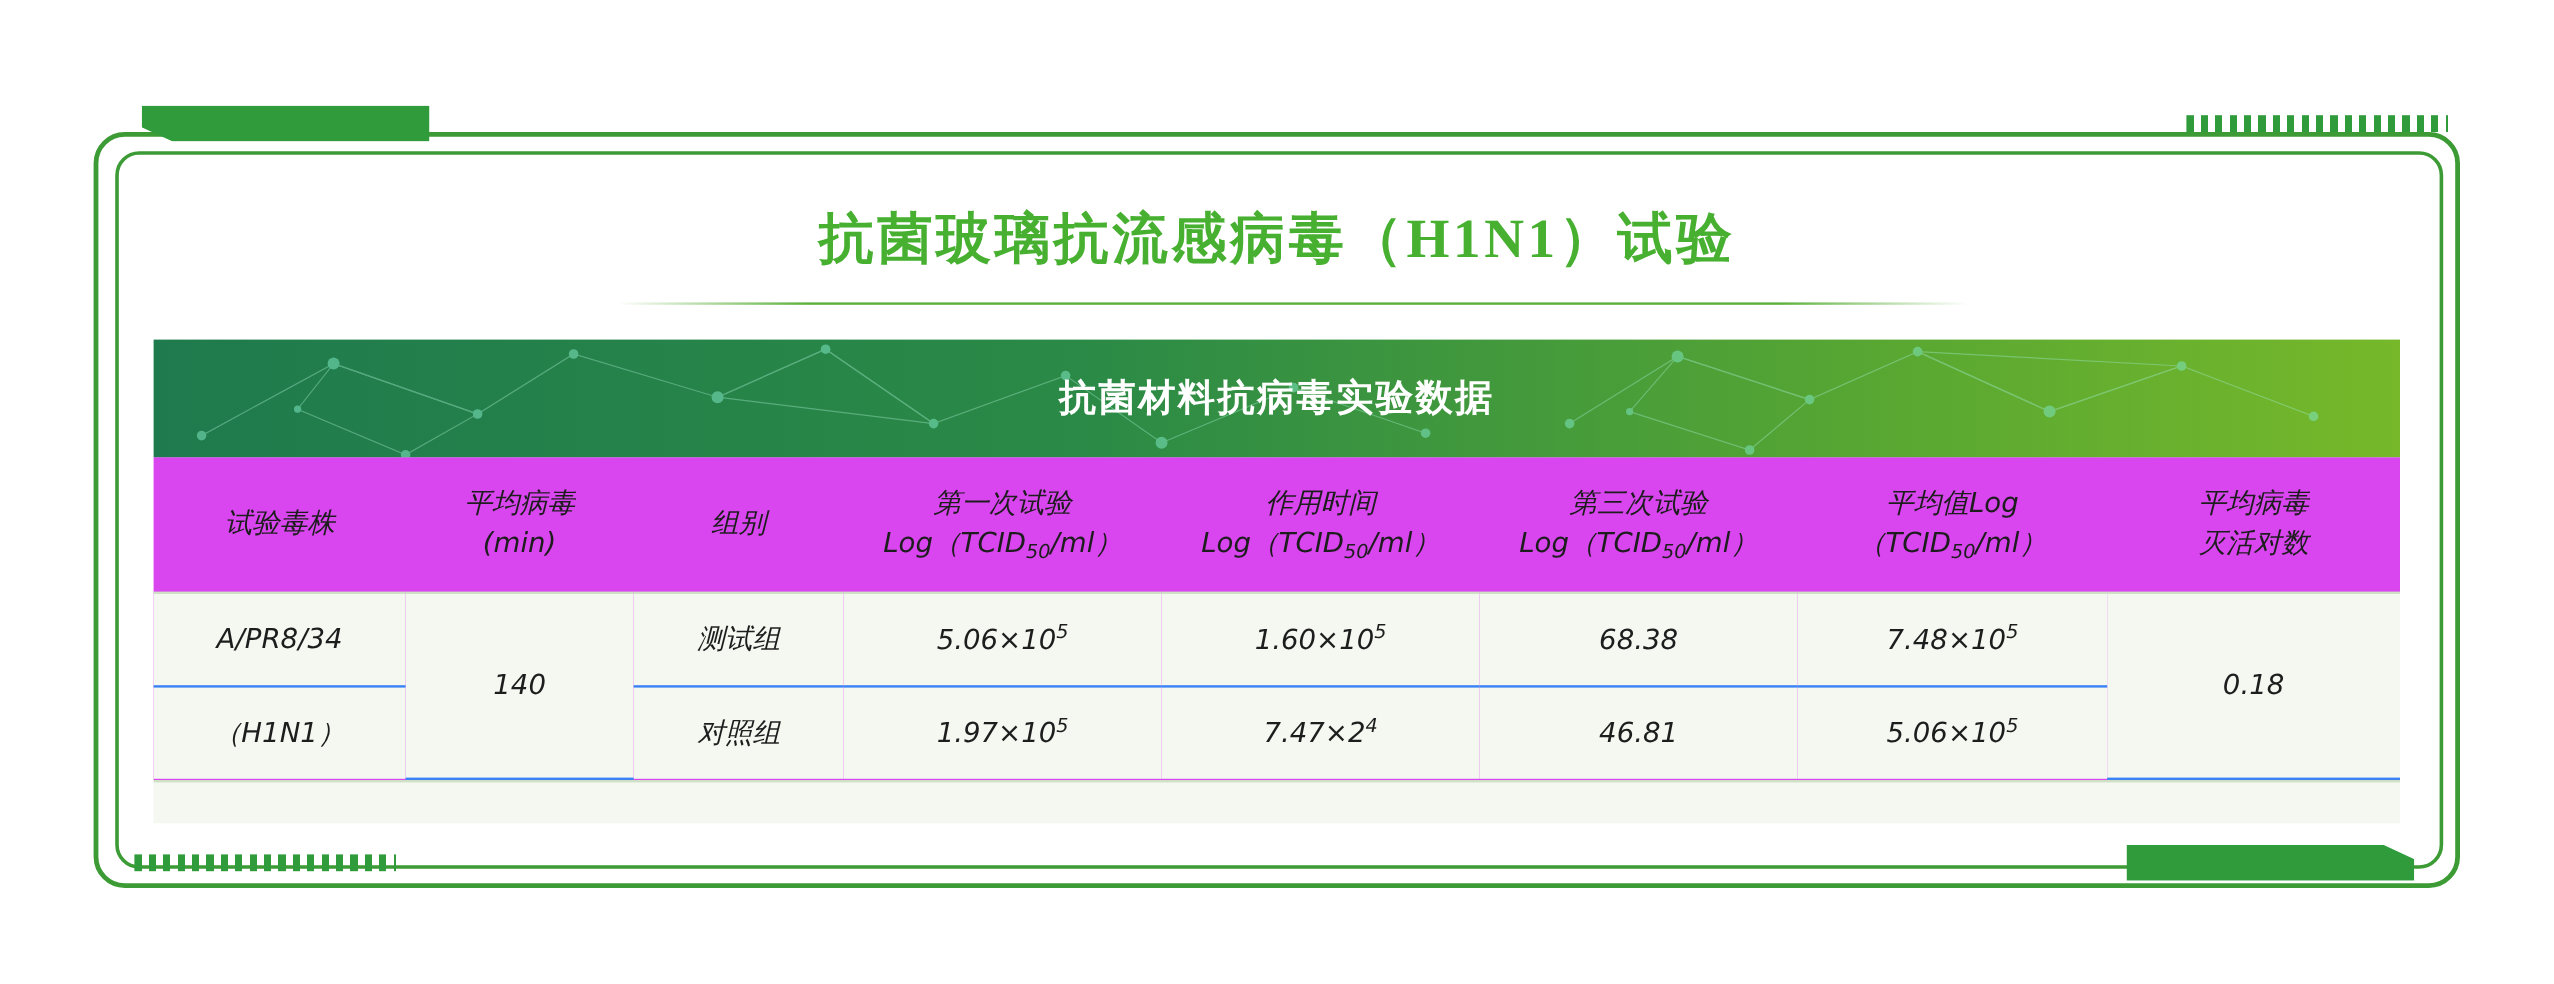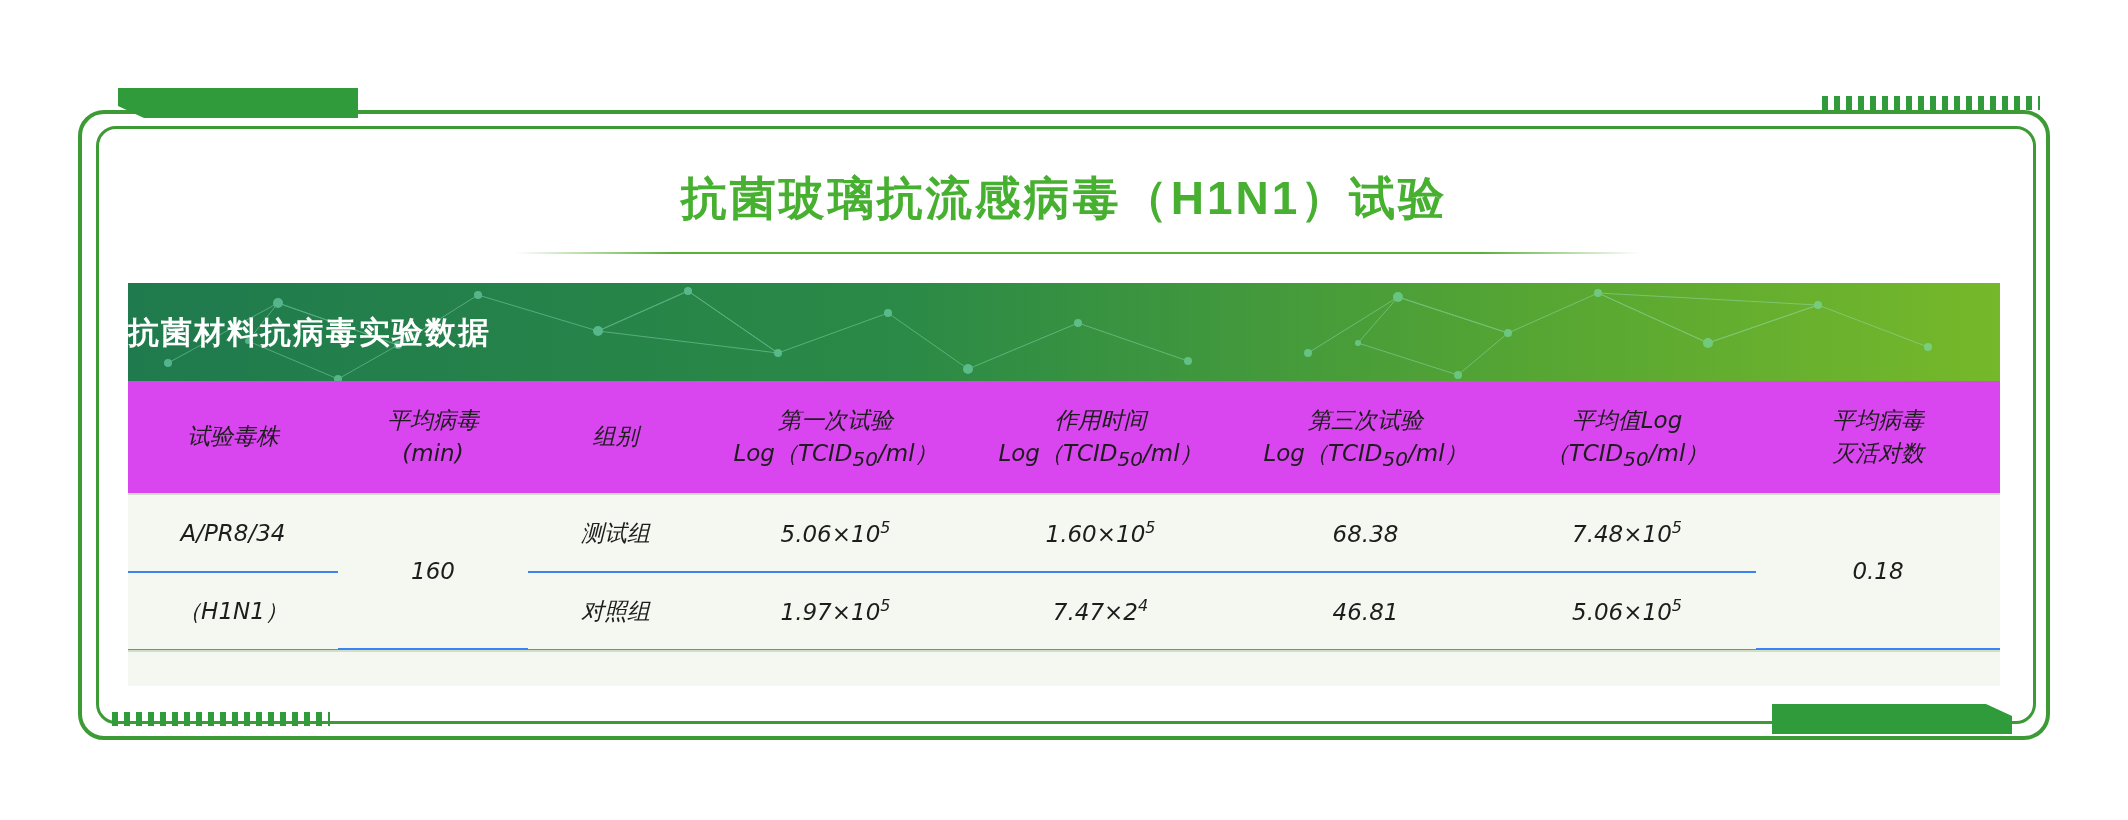--- a/index.html
+++ b/index.html
@@ -82,21 +82,21 @@
   .title {
     position: absolute;
     left: 0;
     top: 168px;
     width: 2128px;
     text-align: center;
     color: #47b030;
     font-size: 46px;
     font-weight: bold;
     letter-spacing: 3px;
-    font-family: Liberation Sans, sans-serif;
+    font-family: Liberation Serif, serif;
   }
   .title-rule {
     position: absolute;
     left: 515px;
     top: 252px;
     width: 1125px;
     height: 2px;
     background: linear-gradient(to right, rgba(70,170,50,0.0), #5bb03a 14%, #5bb03a 86%, rgba(70,170,50,0.0));
   }
 
@@ -116,21 +116,21 @@
   }
   .table-head .net {
     position: absolute;
     inset: 0;
     opacity: .55;
   }
   .table-head-title {
     position: relative;
     z-index: 2;
     line-height: 98px;
-    text-align: left;
+    text-align: center;
     color: #ffffff;
     font-size: 31px;
     font-weight: bold;
     letter-spacing: 2px;
     font-family: "DejaVu Sans", "Liberation Sans", sans-serif;
   }
 
   table.data {
     width: 1872px;
     border-collapse: collapse;
@@ -160,21 +160,21 @@
   .row-sep td {
     border-bottom: 2px solid #3b82f6;
   }
   .tbl-bottom {
     height: 34px;
     background: #f4f8f1;
     border-top: 2px solid #cfe0c6;
     width: 1872px;
   }
   sub {
-    font-size: 20px;
+    font-size: 16px;
     vertical-align: baseline;
     position: relative;
     top: 5px;
     margin-top: 46px;
   }
   .sup {
     font-size: 16px;
     vertical-align: super;
   }
   .mid-cell { font-size: 24px; }
@@ -276,21 +276,21 @@
           </th>
           <th>
             <div>平均病毒</div>
             <div>灭活对数</div>
           </th>
         </tr>
       </thead>
       <tbody>
         <tr class="row-sep">
           <td>A/PR8/34</td>
-          <td rowspan="2" class="mid-cell">160</td>
+          <td rowspan="2" class="mid-cell">140</td>
           <td>测试组</td>
           <td>
             <span>5.06×10</span><span class="sup">5</span>
           </td>
           <td>
             <span>1.60×10</span><span class="sup">5</span>
           </td>
           <td>
             <span>68.38</span><span class="sup"></span>
           </td>

